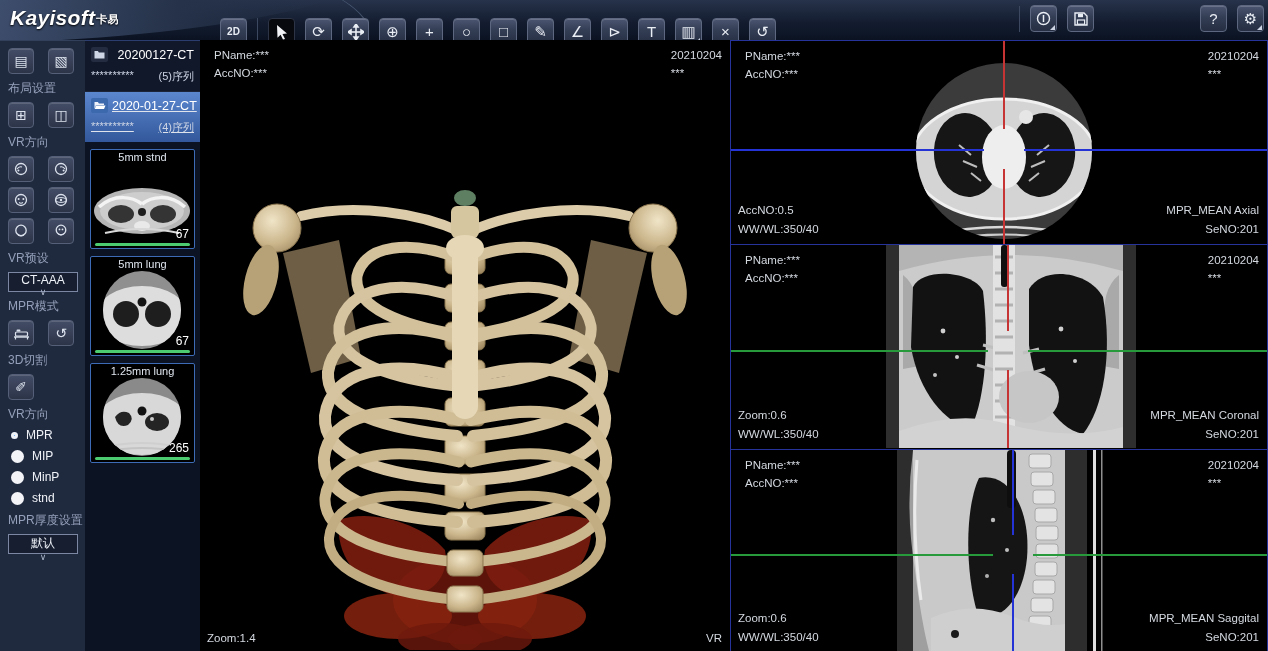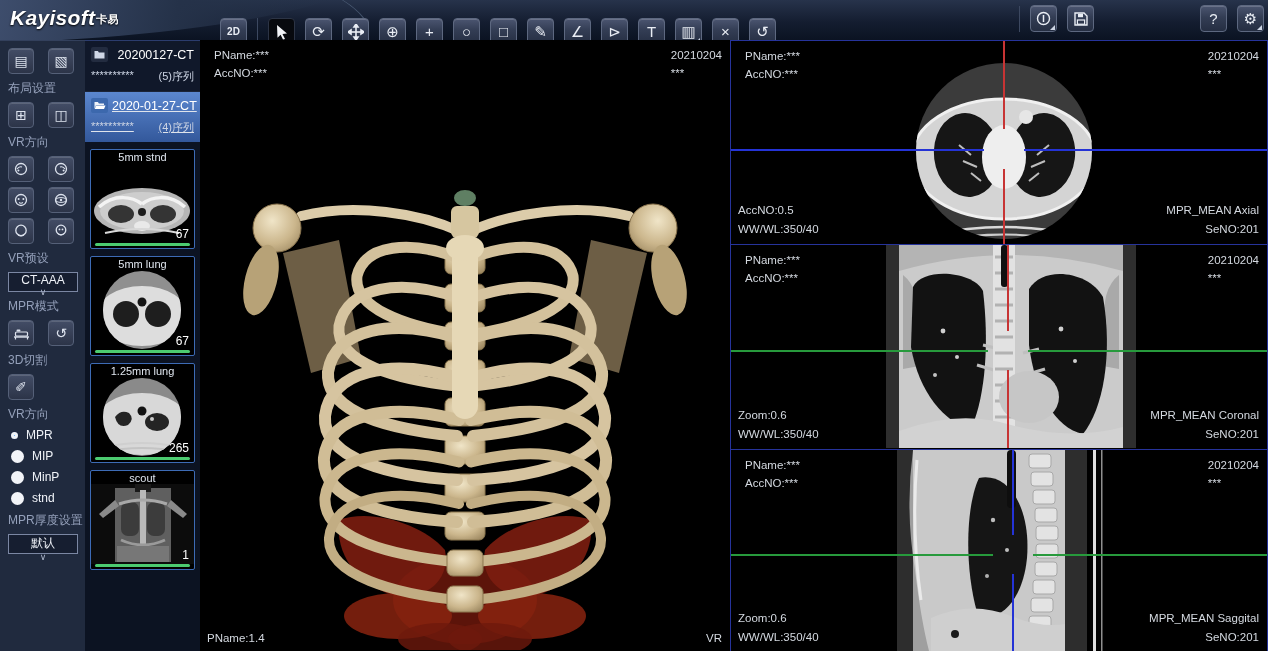--- a/index.html
+++ b/index.html
@@ -371,50 +371,32 @@
             <circle cx="51" cy="34" r="4.5" fill="#121212"></circle>
             <circle cx="61" cy="42" r="2" fill="#c9c9c9"></circle>
             <path d="M14,70 Q51,62 88,70" stroke="#cfcfcf" stroke-width="2" fill="none"></path>
             <path d="M12,75 Q51,67 90,75" stroke="#c4c4c4" stroke-width="2" fill="none"></path>
           </g>
         </svg>
         <div class="tnum">265</div>
         <div class="tbar"></div>
       </div>
 
-      <div class="thumb">
-        <div class="tlabel">scout</div>
-        <svg width="103" height="80" viewBox="0 0 103 80">
-          <rect width="103" height="80" fill="#0c0c0c"></rect>
-          <rect x="24" y="4" width="56" height="74" fill="#5f5f5f"></rect>
-          <path d="M24,16 L8,30 L12,34 L28,22 Z" fill="#8a8a8a"></path>
-          <path d="M80,16 L96,30 L92,34 L76,22 Z" fill="#8a8a8a"></path>
-          <rect x="44" y="0" width="16" height="8" fill="#1a1a1a"></rect>
-          <rect x="30" y="18" width="18" height="34" rx="7" fill="#3c3c3c"></rect>
-          <rect x="56" y="18" width="18" height="34" rx="7" fill="#3c3c3c"></rect>
-          <rect x="49" y="6" width="6" height="68" fill="#b9b9b9"></rect>
-          <path d="M28,20 Q52,12 76,20" stroke="#a8a8a8" stroke-width="3" fill="none"></path>
-          <path d="M30,56 Q52,66 74,56" stroke="#9a9a9a" stroke-width="3" fill="none"></path>
-          <rect x="26" y="62" width="52" height="16" fill="#777777"></rect>
-        </svg>
-        <div class="tnum">1</div>
-        <div class="tbar"></div>
-      </div>
     </div>
 
     <div class="vrview">
       <div class="ov tl">
         <div>PName:***</div>
         <div>AccNO:***</div>
       </div>
       <div class="ov tr">
         <div>20210204</div>
         <div>***</div>
       </div>
-      <div class="ov bl">PName:1.4</div>
+      <div class="ov bl">Zoom:1.4</div>
       <div class="ov br">VR</div>
 
       <svg class="vr3d" width="460" height="492" viewBox="0 0 460 492">
         <defs>
           <radialGradient id="boneR" cx="40%" cy="35%" r="80%">
             <stop offset="0%" stop-color="#f0e5c8"></stop>
               <stop offset="60%" stop-color="#cbb68c"></stop>
               <stop offset="100%" stop-color="#9c8760"></stop>
           </radialGradient>
           <g id="halfL">

